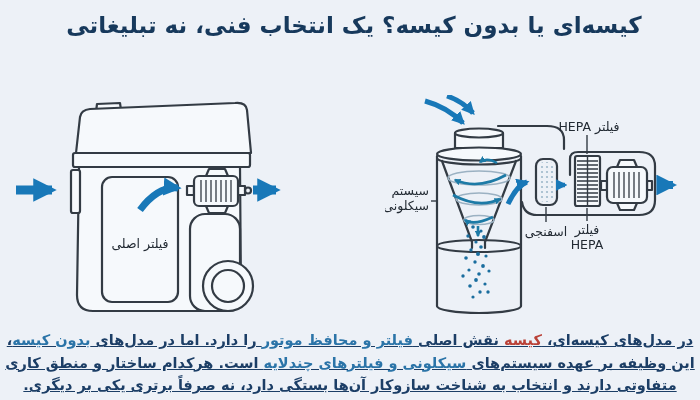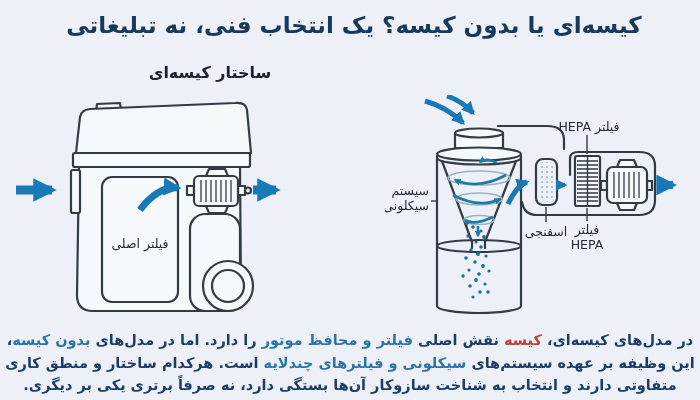--- a/index.html
+++ b/index.html
@@ -7,42 +7,41 @@
          font-family:"DejaVu Sans",sans-serif;}
   .title{position:absolute;top:12px;left:4px;width:700px;text-align:center;
          font-size:23px;font-weight:bold;color:#17395C;margin:0;}
   .hd{position:absolute;top:63px;text-align:center;font-size:16px;font-weight:bold;color:#1B222B;}
   .hd-left{left:70px;width:280px;}
   .hd-right{left:405px;width:280px;}
   .diagram{position:absolute;}
   .dg-left{left:10px;top:98px;}
   .dg-right{left:385px;top:95px;}
   .para{position:absolute;top:329px;left:5px;right:5px;margin:0;text-align:center;
-        font-size:14.5px;line-height:22.5px;font-weight:600;color:#1C3E66;}
+        font-size:14.5px;line-height:22.5px;font-weight:600;color:#1C3E66;text-decoration:underline;}
   .seg-navy{color:#1C3E66;}
   .seg-red{color:#BA4238;}
   .seg-blue{color:#2B74A8;}
   .outline{stroke:#333B44;stroke-width:2.2;fill:none;stroke-linecap:round;stroke-linejoin:round;}
   .bodyfill{fill:#F6F9FC;}
   .thin{stroke:#333B44;stroke-width:1.3;fill:none;}
   .leader{stroke:#333B44;stroke-width:1.4;fill:none;}
   .flow{stroke:#1878B8;fill:none;stroke-linecap:butt;}
   .swirl{stroke:#1C7AA6;stroke-width:2.6;fill:none;}
   .spiral{stroke:#9BB1C2;stroke-width:1.6;fill:none;}
   .dust{fill:#1A6D9E;}
   .svglabel{font-family:"DejaVu Sans",sans-serif;font-size:12.5px;fill:#222A33;}
 </style>
 </head>
 <body>
 
 <div class="stage">
 
   <h1 class="title" dir="rtl">کیسه‌ای یا بدون کیسه؟ یک انتخاب فنی، نه تبلیغاتی</h1>
 
-  <div class="hd hd-left" dir="rtl">ساختار کیسه‌ای</div>
 
   <svg class="diagram dg-left" width="330" height="225" viewBox="0 0 330 225">
     <defs>
       <marker id="ahL" viewBox="0 0 4 4" refX="3.2" refY="2" markerWidth="2.6" markerHeight="2.6" orient="auto" markerUnits="strokeWidth">
         <path d="M0,0 L4,2 L0,4 Z" fill="#1878B8"></path>
       </marker>
     </defs>
 
     <g>
       <path class="flow" stroke-width="9" d="M6,92 H42" marker-end="url(#ahL)"></path>

